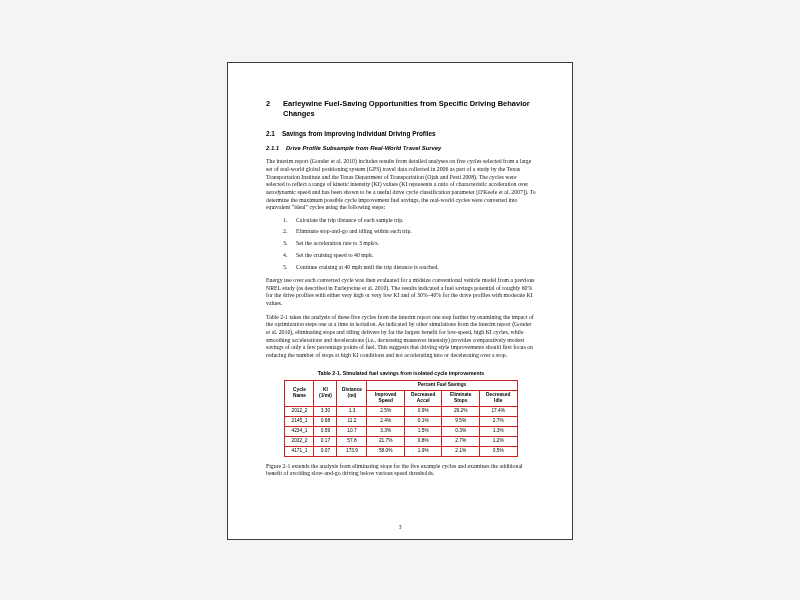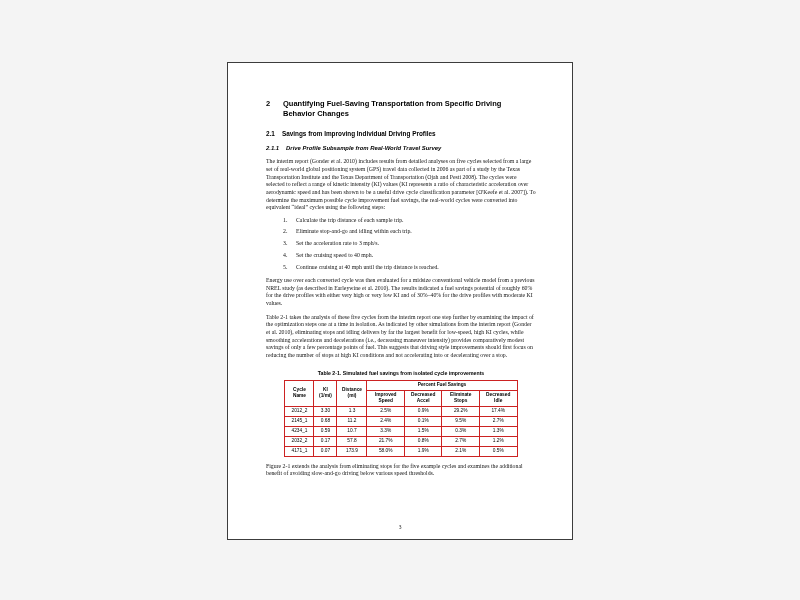--- a/index.html
+++ b/index.html
@@ -118,21 +118,21 @@
 </style>
 </head>
 <body>
 
 <div class="canvas">
   <div class="page">
     <div class="content">
 
       <div class="h1">
         <span class="hnum">2</span>
-        <span class="htext">Quantifying Fuel-Saving Transportation from Specific Driving Behavior Changes</span>
+        <span class="htext">Earleywine Fuel-Saving Opportunities from Specific Driving Behavior Changes</span>
       </div>
 
       <div class="h2">
         <span class="hnum">2.1</span>
         <span class="htext">Savings from Improving Individual Driving Profiles</span>
       </div>
 
       <div class="h3">
         <span class="hnum">2.1.1</span>
         <span class="htext">Drive Profile Subsample from Real-World Travel Survey</span>

